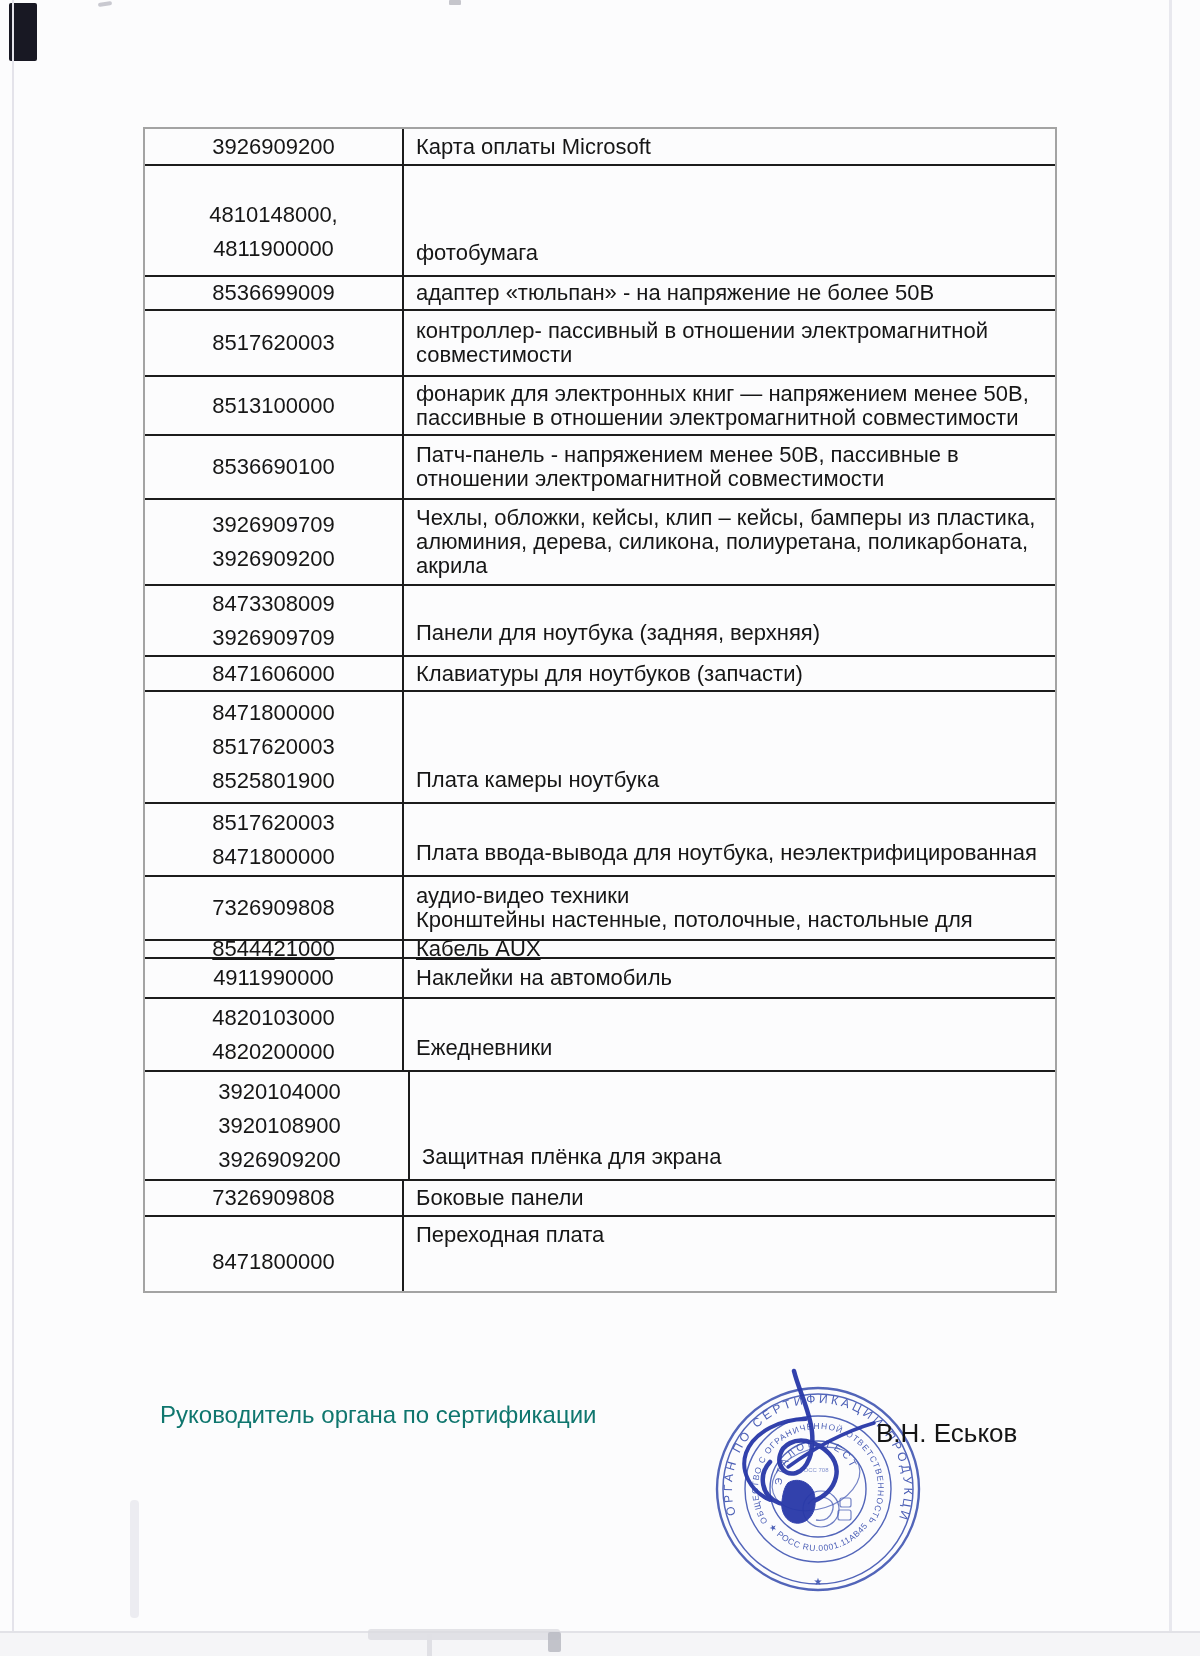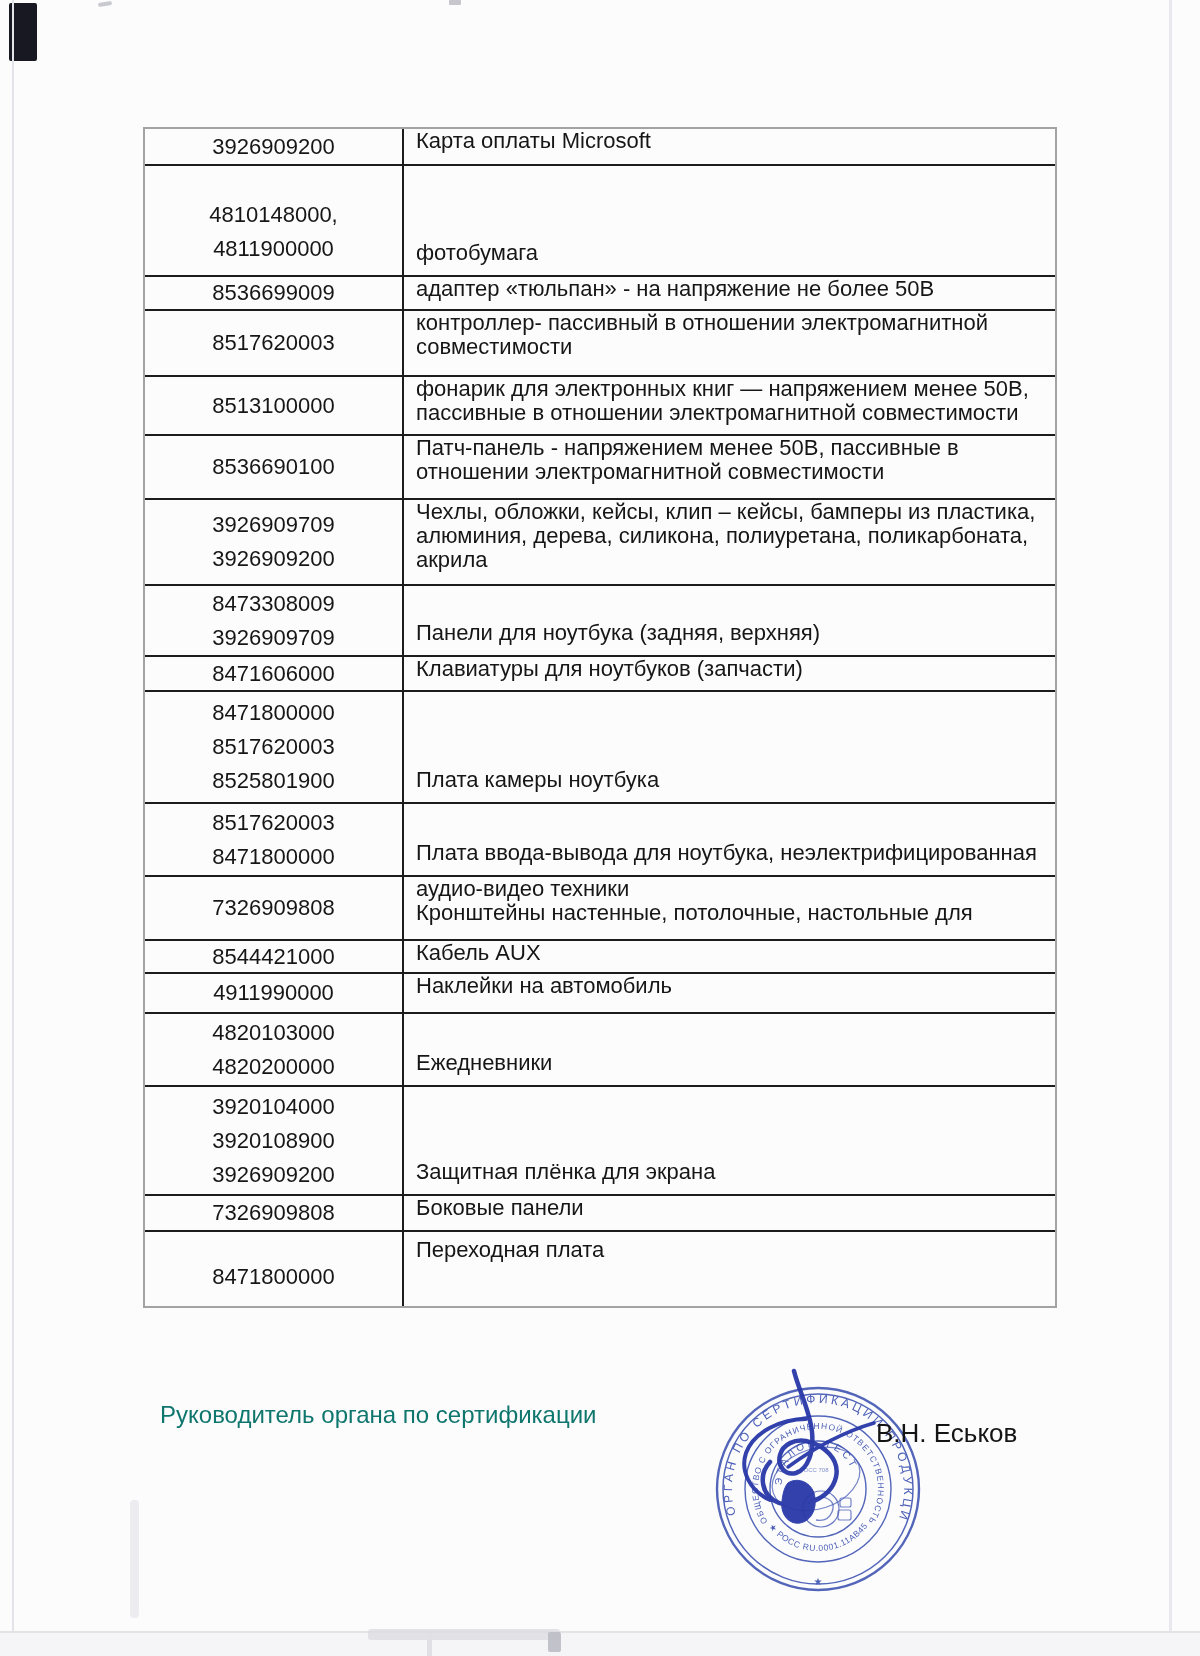--- a/index.html
+++ b/index.html
@@ -29,21 +29,21 @@
   .t-row:last-child{border-bottom:none;}
   .c-code{
     width:259px;flex:none;border-right:2px solid #1c1c1c;box-sizing:border-box;
     display:flex;flex-direction:column;align-items:center;justify-content:center;
     font-size:22px;line-height:34px;white-space:nowrap;
   }
   .c-desc{
     flex:1;box-sizing:border-box;display:flex;flex-direction:column;
     padding-left:12px;padding-right:6px;font-size:22px;line-height:24px;
   }
-  .c-desc.va-center{justify-content:flex-start;}
+  .c-desc.va-center{justify-content:center;}
   .c-desc.va-bottom{justify-content:flex-end;padding-bottom:10px;}
   .c-desc.va-top{justify-content:flex-start;padding-top:6px;}
   .desc-line{white-space:nowrap;}
 
   
   .role-block{position:absolute;left:160px;top:1398px;font-size:24px;line-height:33px;color:#0f766e;}
   .signer-name{position:absolute;left:876px;top:1418px;font-size:26px;line-height:30px;color:#141414;z-index:5;}
 
   
   .stamp-wrap{position:absolute;left:688px;top:1359px;width:260px;height:260px;z-index:3;}
@@ -168,21 +168,21 @@
         </div>
         <div class="t-row" style="height: 64px;">
           <div class="c-code">
             <div class="code-line">7326909808</div>
           </div>
           <div class="c-desc va-center">
             <div class="desc-line">аудио-видео техники</div>
             <div class="desc-line">Кронштейны настенные, потолочные, настольные для</div>
           </div>
         </div>
-        <div class="t-row" style="height: 33px;">
+        <div class="t-row" style="height: 18px; text-decoration: underline;">
           <div class="c-code">
             <div class="code-line">8544421000</div>
           </div>
           <div class="c-desc va-center">
             <div class="desc-line">Кабель AUX</div>
           </div>
         </div>
         <div class="t-row" style="height: 40px;">
           <div class="c-code">
             <div class="code-line">4911990000</div>
@@ -193,21 +193,21 @@
         </div>
         <div class="t-row" style="height: 73px;">
           <div class="c-code">
             <div class="code-line">4820103000</div>
             <div class="code-line">4820200000</div>
           </div>
           <div class="c-desc va-bottom">
             <div class="desc-line">Ежедневники</div>
           </div>
         </div>
-        <div class="t-row" style="height: 109px;">
+        <div class="t-row" style="height: 109px; padding-left: 6px;">
           <div class="c-code">
             <div class="code-line">3920104000</div>
             <div class="code-line">3920108900</div>
             <div class="code-line">3926909200</div>
           </div>
           <div class="c-desc va-bottom">
             <div class="desc-line">Защитная плёнка для экрана</div>
           </div>
         </div>
         <div class="t-row" style="height: 36px;">

